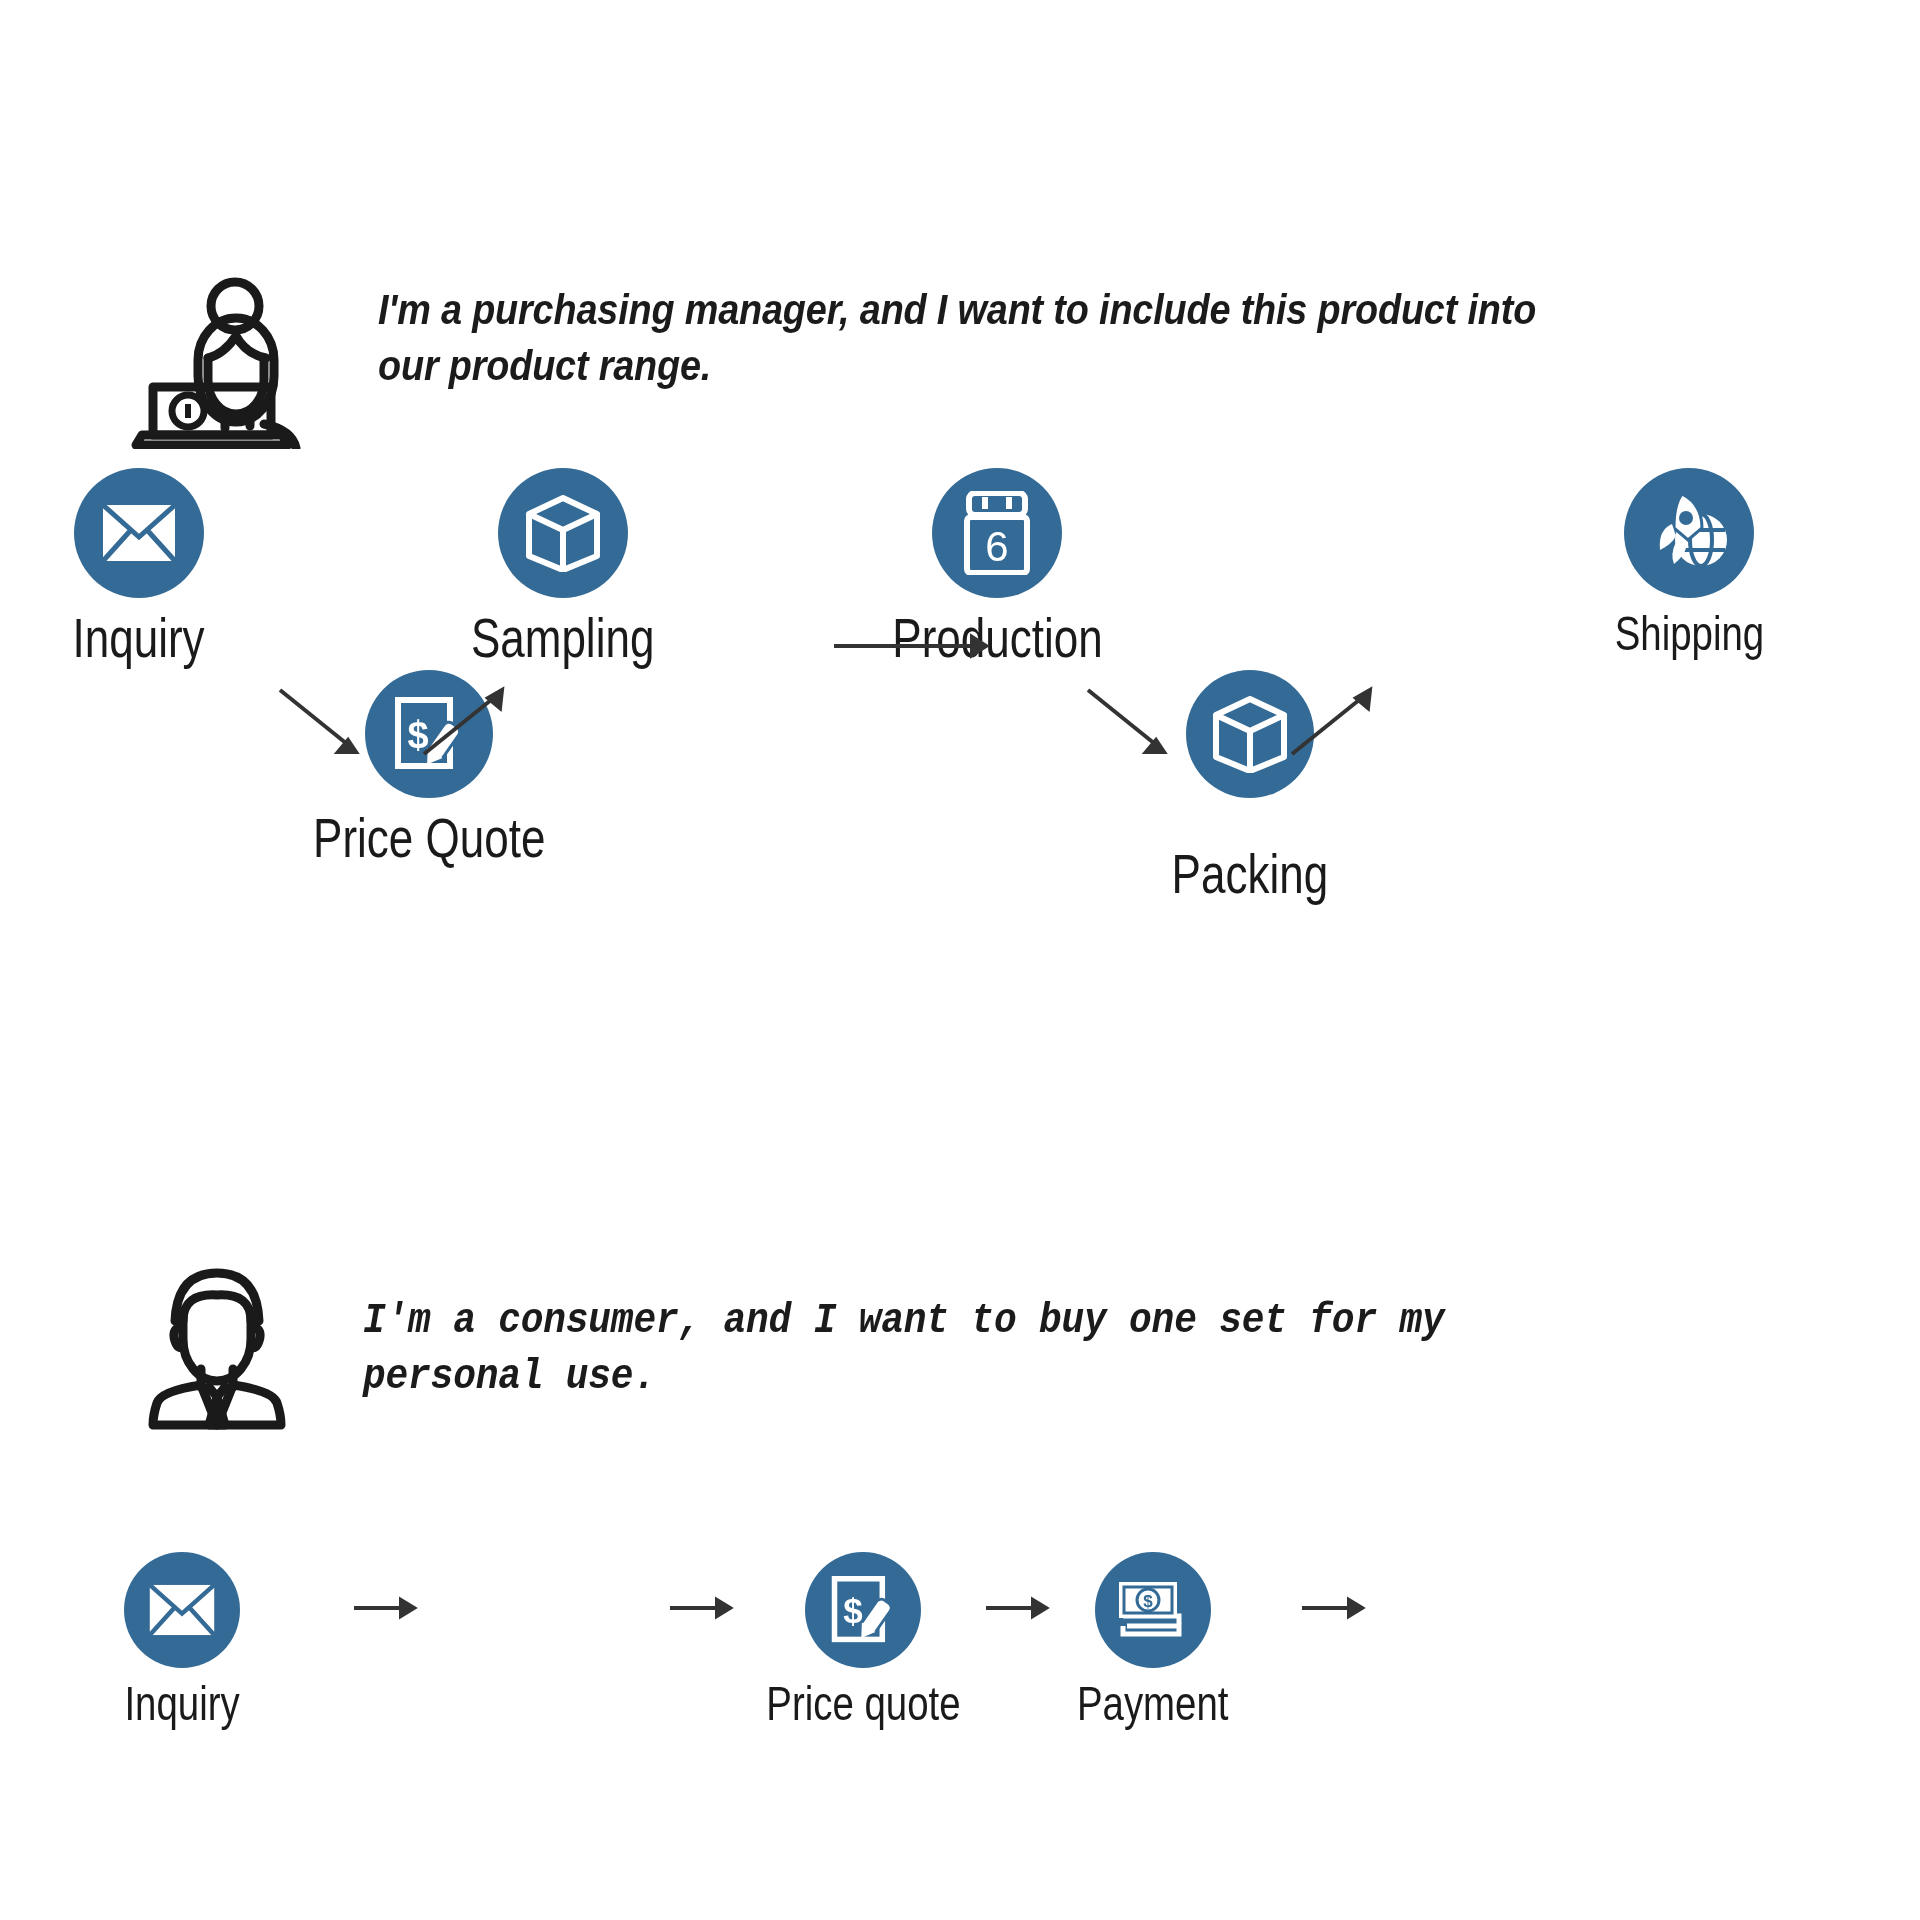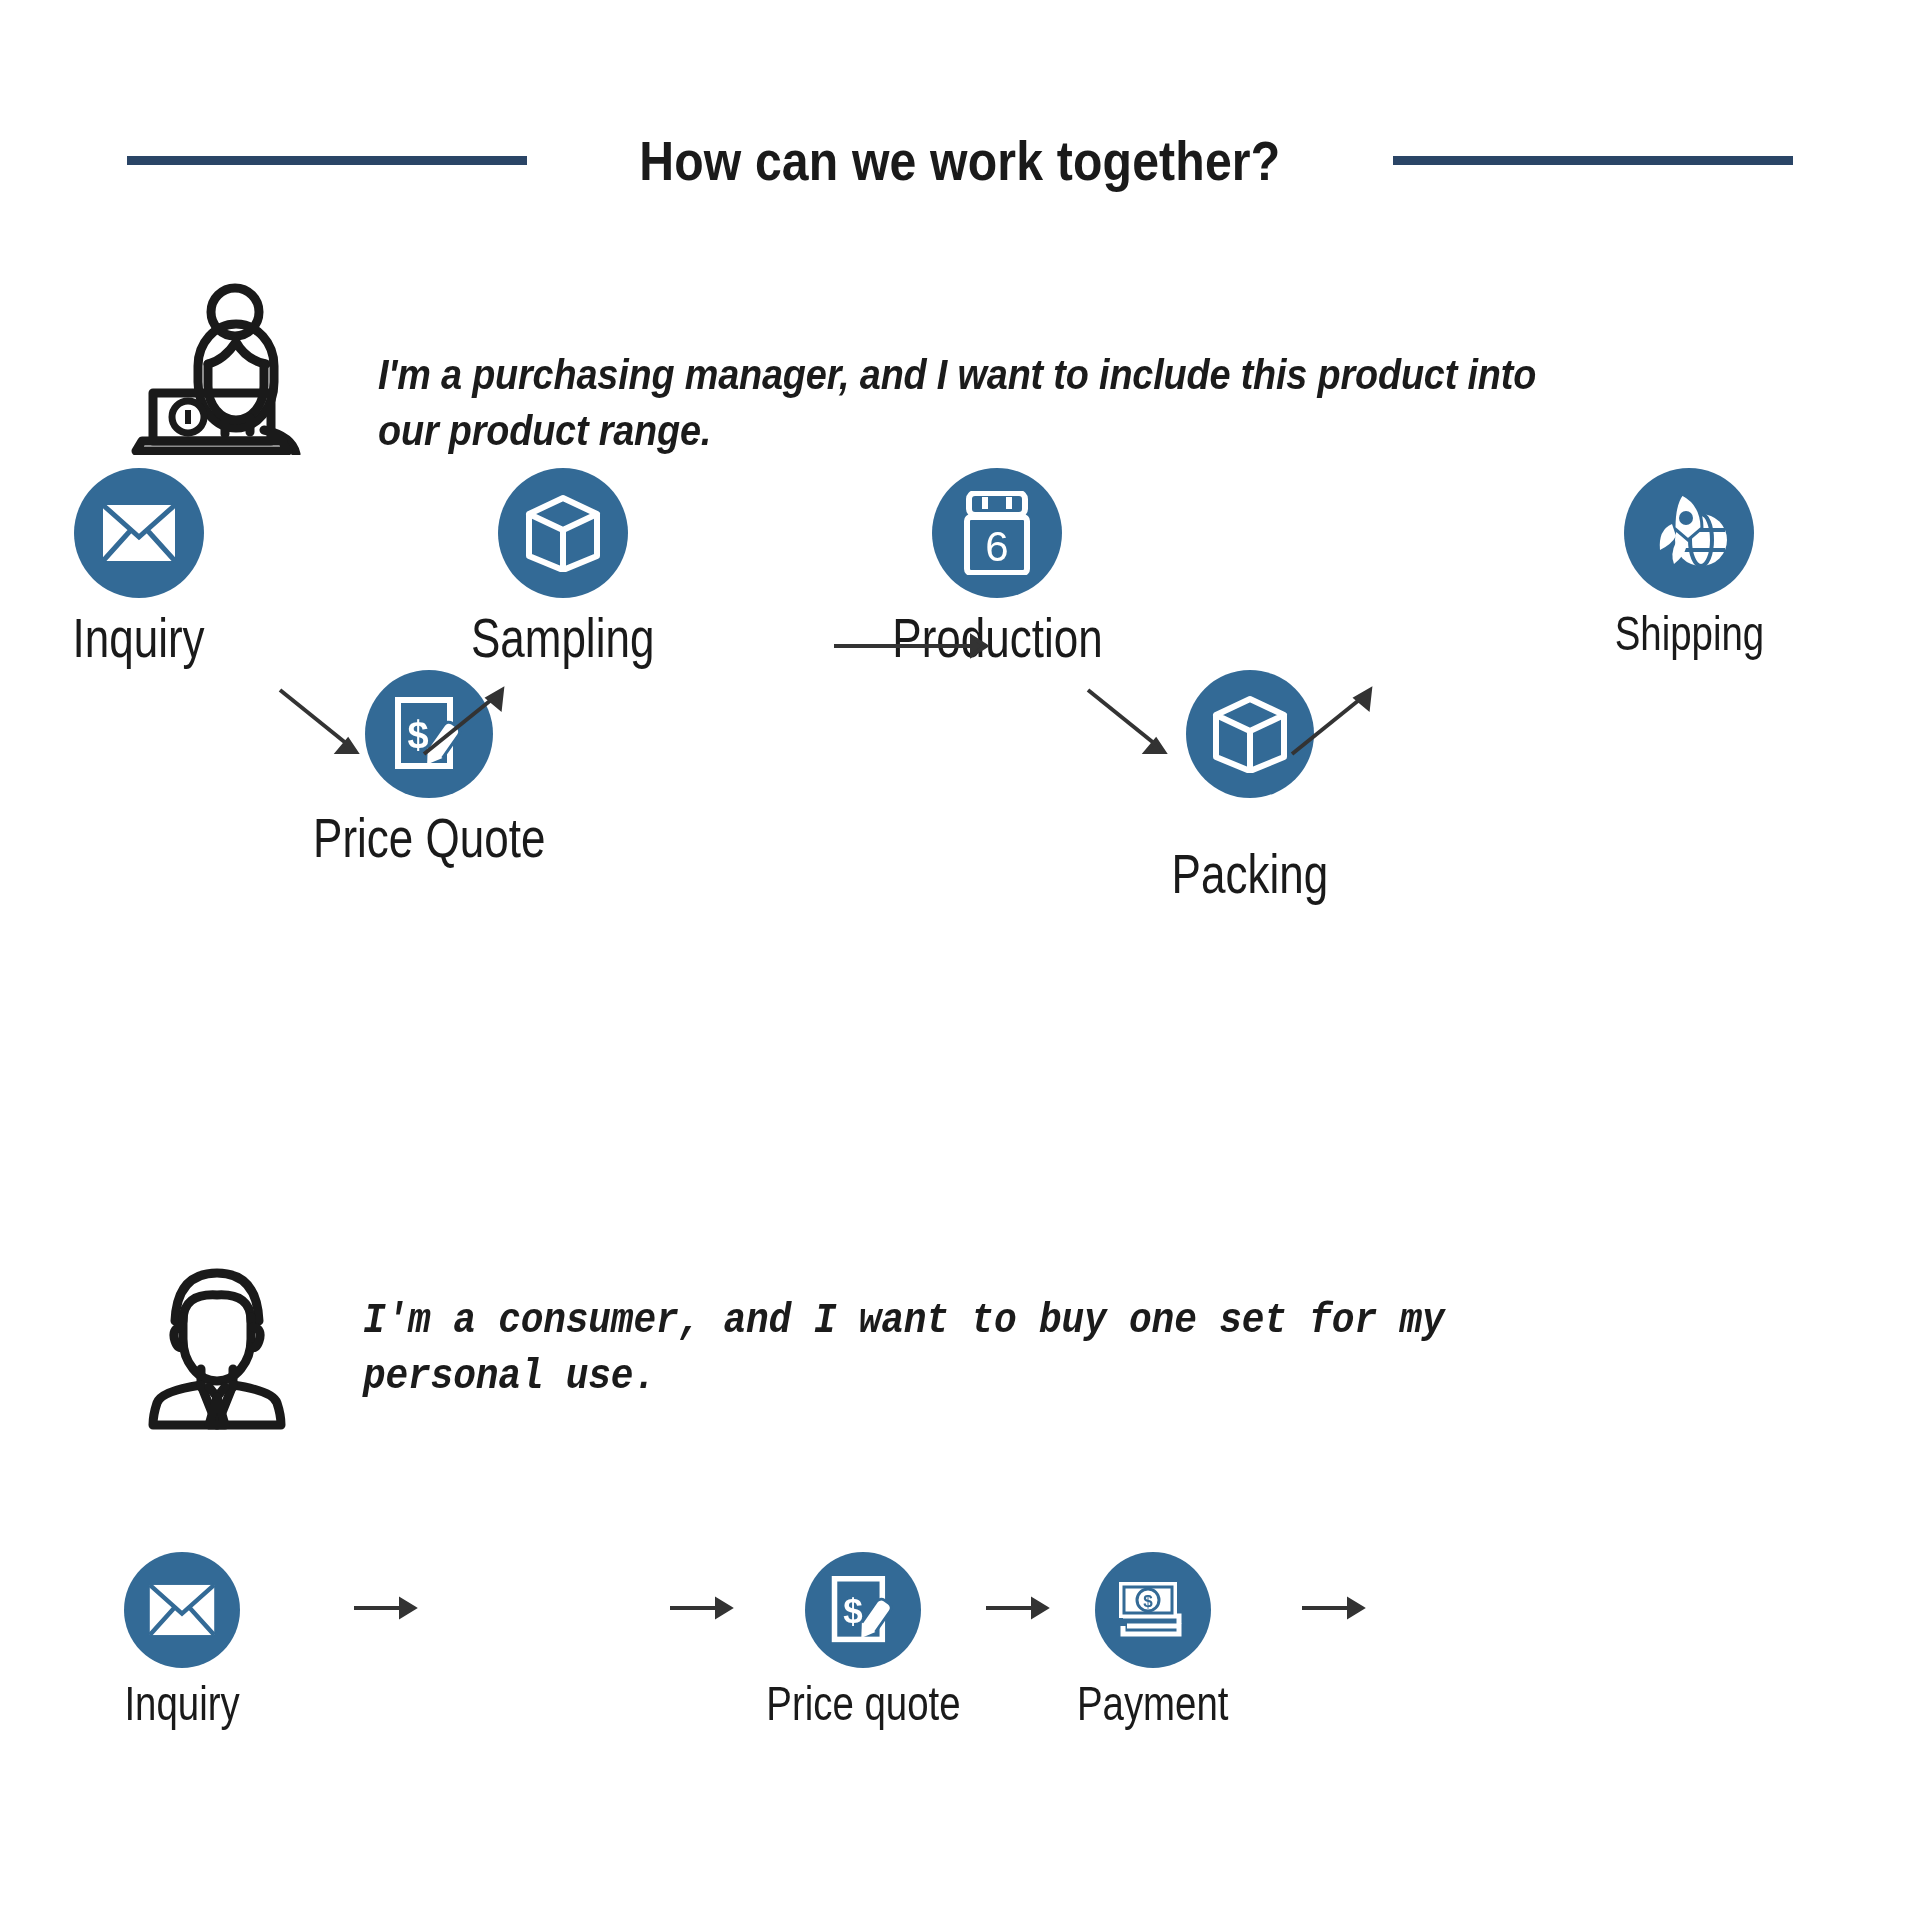--- a/index.html
+++ b/index.html
@@ -27,21 +27,21 @@
   }
 
   
   .persona{position:absolute;display:flex;align-items:flex-start;}
   .persona .avatar{flex:0 0 auto;}
   .persona .quote{
     font-size:43px;font-weight:bold;font-style:italic;color:#1b1b1b;
     line-height:1.30;letter-spacing:-.2px;
     transform:scaleX(.88);transform-origin:left top;
   }
-  #persona-manager{left:128px;top:280px;align-items:flex-end;}
+  #persona-manager{left:128px;top:274px;}
   #persona-manager .quote{margin-left:60px;margin-top:8px;width:1330px;}
   #persona-consumer{left:137px;top:1265px;font-family:Liberation Mono, monospace;}
   #persona-consumer .quote{margin-left:66px;margin-top:28px;width:1250px;}
 
   
   .node{position:absolute;display:flex;flex-direction:column;align-items:center;}
   .circle{
     border-radius:50%;
     background:#336a96;
     display:flex;align-items:center;justify-content:center;
@@ -56,25 +56,20 @@
 
   
   .arrow{position:absolute;}
   .arrow svg{display:block;overflow:visible;}
 </style>
 </head>
 <body>
 
 <div class="page">
 
-  <div class="header">
-    <div class="rule left"></div>
-    <div class="title">How can we work together?</div>
-    <div class="rule right"></div>
-  </div>
 
   <div class="persona" id="persona-manager">
     <div class="avatar">
       <svg width="190" height="175" viewBox="0 0 190 175">
         <g fill="none" stroke="#1a1a1a" stroke-width="9" stroke-linejoin="round" stroke-linecap="round">
 
           <circle cx="107" cy="32" r="24"></circle>
 
           <path d="M70 86 a38 42 0 0 1 76 0 v16 a38 46 0 0 1 -76 0 z"></path>
 

